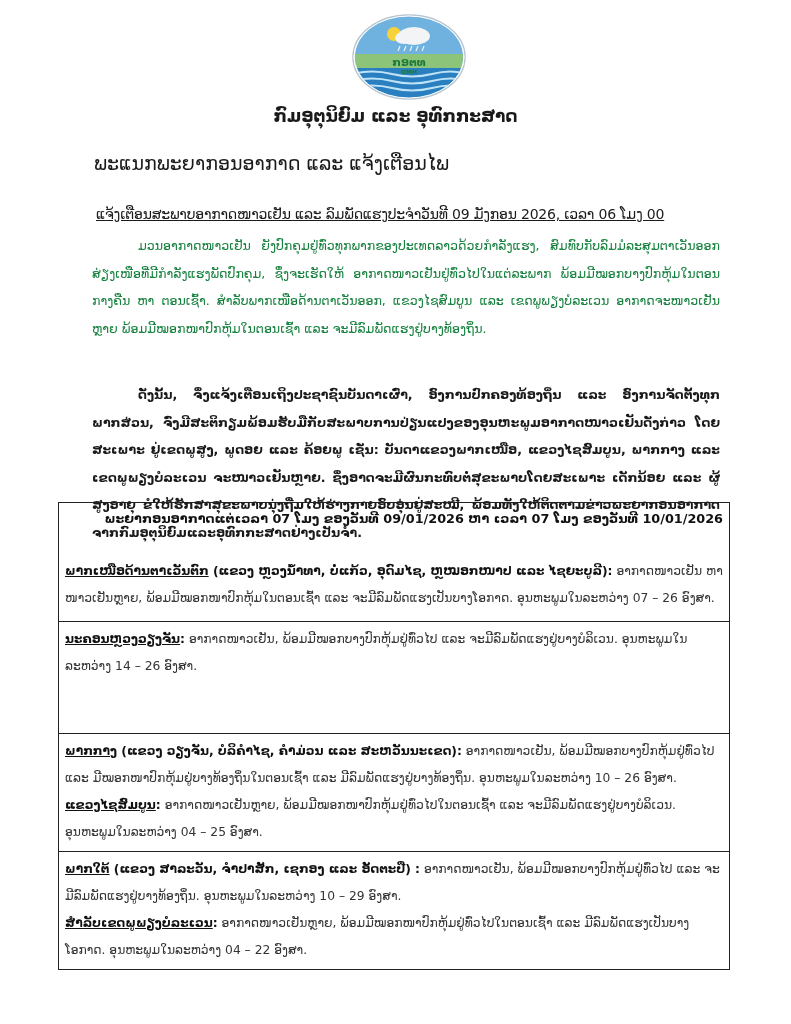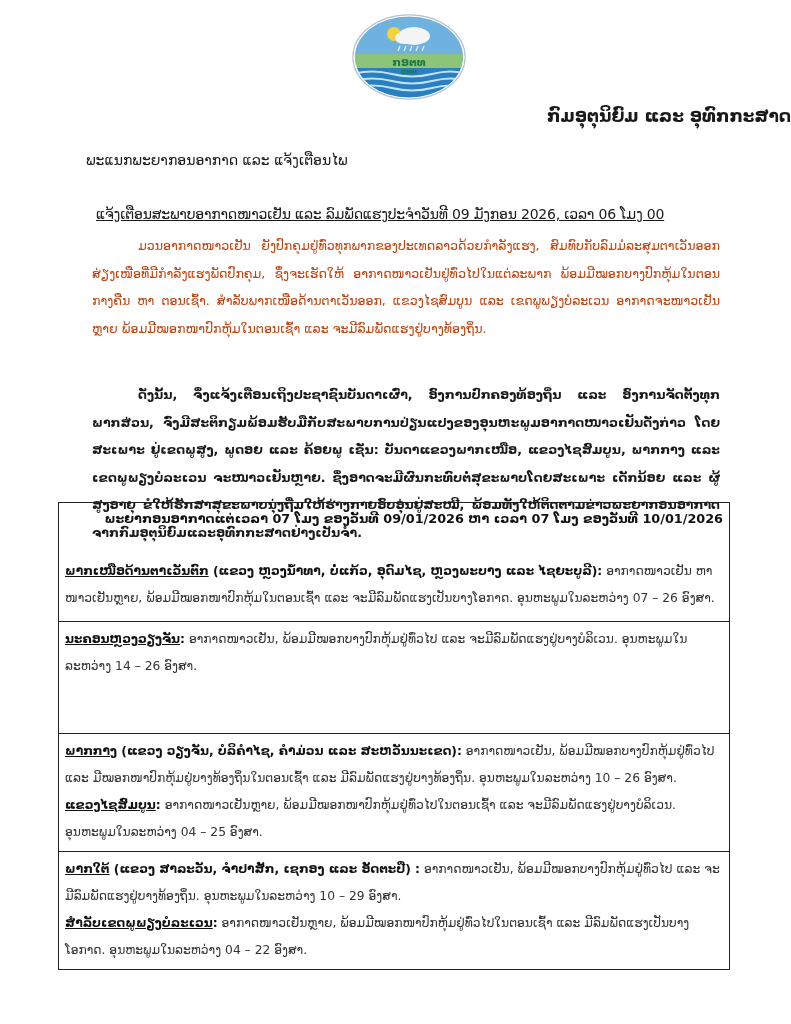--- a/index.html
+++ b/index.html
@@ -1,27 +1,27 @@
 <!DOCTYPE html>
 <html><head>
 <meta charset="utf-8">
 <style>
   html, body { margin: 0; padding: 0; background: #ffffff; }
   body { width: 791px; height: 1024px; position: relative; overflow: hidden;
          font-family: "DejaVu Sans", sans-serif; color: #1a1a1a; }
   .logo { position: absolute; left: 352px; top: 14px; width: 114px; height: 86px; }
-  .ministry { position: absolute; top: 106px; left: 0; width: 791px; text-align: right;
+  .ministry { position: absolute; top: 106px; left: 0; width: 791px; text-align: center;
               font-size: 17px; font-weight: bold; }
-  .department { position: absolute; top: 152px; left: 86px; font-size: 14px; }
+  .department { position: absolute; top: 152px; left: 94px; font-size: 19px; }
   .bulletin-title { position: absolute; top: 206px; left: 96px; width: 620px; font-size: 14px;
                     text-decoration: underline; white-space: nowrap; letter-spacing: -0.2px; }
   .para { position: absolute; left: 92px; width: 628px; font-size: 12.6px; line-height: 27.5px;
           text-align: justify; }
   .para .indent { display: inline-block; width: 46px; }
-  .p1 { top: 232px; color: #c2410c; }
+  .p1 { top: 232px; color: #15803d; }
   .p2 { top: 343px; font-weight: bold; margin-top: 38px; }
   .forecast-table { position: absolute; left: 58px; top: 502px; width: 672px;
                     border: 1.3px solid #222; box-sizing: border-box; }
   .row { border-top: 1.3px solid #222; padding: 4px 6px 5px 6px; font-size: 12.3px;
          line-height: 27px; color: #333; }
   .row:first-child { border-top: none; }
   .header-row { text-align: right; font-weight: bold; color: #111; height: 44px;
                 padding-top: 2px; font-size: 12.8px; }
   .region { font-weight: bold; color: #111; text-decoration: underline; }
   .prov { font-weight: bold; color: #111; }
@@ -65,21 +65,21 @@
 <div class="department">ພະແນກພະຍາກອນອາກາດ ແລະ ແຈ້ງເຕືອນໄພ</div>
 <div class="bulletin-title">ແຈ້ງເຕືອນສະພາບອາກາດໜາວເຢັນ ແລະ ລົມພັດແຮງປະຈຳວັນທີ 09 ມັງກອນ 2026,  ເວລາ 06 ໂມງ 00</div>
 
 <div class="para p1"><span class="indent"></span><span>ມວນອາກາດໜາວເຢັນ  ຍັງປົກຄຸມຢູ່ທົ່ວທຸກພາກຂອງປະເທດລາວດ້ວຍກຳລັງແຮງ,  ສົມທົບກັບລົມມໍລະສຸມຕາເວັນອອກສ່ຽງເໜືອທີ່ມີກຳລັງແຮງພັດປົກຄຸມ, ຊຶ່ງຈະເຮັດໃຫ້ ອາກາດໜາວເຢັນຢູ່ທົ່ວໄປໃນແຕ່ລະພາກ ພ້ອມມີໝອກບາງປົກຫຸ້ມໃນຕອນກາງຄືນ ຫາ ຕອນເຊົ້າ. ສຳລັບພາກເໜືອດ້ານຕາເວັນອອກ, ແຂວງໄຊສົມບູນ ແລະ ເຂດພູພຽງບໍລະເວນ ອາກາດຈະໜາວເຢັນຫຼາຍ ພ້ອມມີໝອກໜາປົກຫຸ້ມໃນຕອນເຊົ້າ ແລະ ຈະມີລົມພັດແຮງຢູ່ບາງທ້ອງຖິ່ນ.</span></div>
 <div class="para p2"><span class="indent"></span><span>ດັ່ງນັ້ນ, ຈຶ່ງແຈ້ງເຕືອນເຖິງປະຊາຊົນບັນດາເຜົ່າ, ອົງການປົກຄອງທ້ອງຖິ່ນ ແລະ ອົງການຈັດຕັ້ງທຸກພາກສ່ວນ, ຈົ່ງມີສະຕິກຽມພ້ອມຮັບມືກັບສະພາບການປ່ຽນແປງຂອງອຸນຫະພູມອາກາດໜາວເຢັນດັ່ງກ່າວ  ໂດຍສະເພາະ ຢູ່ເຂດພູສູງ, ພູດອຍ ແລະ ຄ້ອຍພູ ເຊັ່ນ: ບັນດາແຂວງພາກເໜືອ, ແຂວງໄຊສົມບູນ, ພາກກາງ ແລະ ເຂດພູພຽງບໍລະເວນ   ຈະໜາວເຢັນຫຼາຍ. ຊຶ່ງອາດຈະມີຜົນກະທົບຕໍ່ສຸຂະພາບໂດຍສະເພາະ ເດັກນ້ອຍ ແລະ ຜູ້ສູງອາຍຸ ຂໍໃຫ້ຮັກສາສຸຂະພາບນຸ່ງຖື່ມໃຫ້ຮ່າງກາຍອົບອຸ່ນຢູ່ສະໝີ, ພ້ອມທັງໃຫ້ຕິດຕາມຂ່າວພະຍາກອນອາກາດ ຈາກກົມອຸຕຸນິຍົມແລະອຸທົກກະສາດຢ່າງເປັນຈຳ.</span></div>
 
 <div class="forecast-table">
   <div class="row header-row">ພະຍາກອນອາກາດແຕ່ເວລາ 07 ໂມງ ຂອງວັນທີ 09/01/2026 ຫາ ເວລາ 07 ໂມງ ຂອງວັນທີ 10/01/2026</div>
   <div id="forecast-rows">
       <div class="row" style="min-height: 58px;">
-        <div><span class="region">ພາກເໜືອດ້ານຕາເວັນຕົກ</span><span class="prov"> (ແຂວງ ຫຼວງນ້ຳທາ, ບໍ່ແກ້ວ, ອຸດົມໄຊ, ຫຼວງພະບາງ  ແລະ  ໄຊຍະບູລີ):</span><span>  ອາກາດໜາວເຢັນ ຫາ ໜາວເຢັນຫຼາຍ,  ພ້ອມມີໝອກໜາປົກຫຸ້ມໃນຕອນເຊົ້າ ແລະ ຈະມີລົມພັດແຮງເປັນບາງໂອກາດ. ອຸນຫະພູມໃນລະຫວ່າງ 07 – 26 ອົງສາ.</span></div>
+        <div><span class="region">ພາກເໜືອດ້ານຕາເວັນຕົກ</span><span class="prov"> (ແຂວງ ຫຼວງນ້ຳທາ, ບໍ່ແກ້ວ, ອຸດົມໄຊ, ຫຼໝອກໜາປ  ແລະ  ໄຊຍະບູລີ):</span><span>  ອາກາດໜາວເຢັນ ຫາ ໜາວເຢັນຫຼາຍ,  ພ້ອມມີໝອກໜາປົກຫຸ້ມໃນຕອນເຊົ້າ ແລະ ຈະມີລົມພັດແຮງເປັນບາງໂອກາດ. ອຸນຫະພູມໃນລະຫວ່າງ 07 – 26 ອົງສາ.</span></div>
       </div>
       <div class="row" style="min-height: 54px;">
         <div><span class="region">ນະຄອນຫຼວງວຽງຈັນ</span><span class="prov">:</span><span>  ອາກາດໜາວເຢັນ, ພ້ອມມີໝອກບາງປົກຫຸ້ມຢູ່ທົ່ວໄປ ແລະ ຈະມີລົມພັດແຮງຢູ່ບາງບໍລິເວນ. ອຸນຫະພູມໃນລະຫວ່າງ 14 – 26 ອົງສາ.</span></div>
       </div>
       <div class="row" style="min-height: 100px; margin-top: 48px;">
         <div><span class="region">ພາກກາງ</span><span class="prov">  (ແຂວງ ວຽງຈັນ, ບໍລິຄຳໄຊ, ຄຳມ່ວນ ແລະ ສະຫວັນນະເຂດ):</span><span>   ອາກາດໜາວເຢັນ, ພ້ອມມີໝອກບາງປົກຫຸ້ມຢູ່ທົ່ວໄປ ແລະ ມີໝອກໜາປົກຫຸ້ມຢູ່ບາງທ້ອງຖິ່ນໃນຕອນເຊົ້າ ແລະ ມີລົມພັດແຮງຢູ່ບາງທ້ອງຖິ່ນ. ອຸນຫະພູມໃນລະຫວ່າງ 10 – 26 ອົງສາ.</span></div>
         <div><span class="region">ແຂວງໄຊສົມບູນ</span><span class="prov">:</span><span>  ອາກາດໜາວເຢັນຫຼາຍ, ພ້ອມມີໝອກໜາປົກຫຸ້ມຢູ່ທົ່ວໄປໃນຕອນເຊົ້າ ແລະ ຈະມີລົມພັດແຮງຢູ່ບາງບໍລິເວນ. ອຸນຫະພູມໃນລະຫວ່າງ 04 – 25 ອົງສາ.</span></div>
       </div>
       <div class="row" style="min-height: 100px;">
         <div><span class="region">ພາກໃຕ້</span><span class="prov"> (ແຂວງ ສາລະວັນ, ຈຳປາສັກ, ເຊກອງ ແລະ ອັດຕະປື) :</span><span>  ອາກາດໜາວເຢັນ, ພ້ອມມີໝອກບາງປົກຫຸ້ມຢູ່ທົ່ວໄປ ແລະ ຈະມີລົມພັດແຮງຢູ່ບາງທ້ອງຖິ່ນ. ອຸນຫະພູມໃນລະຫວ່າງ 10 – 29 ອົງສາ.</span></div>

